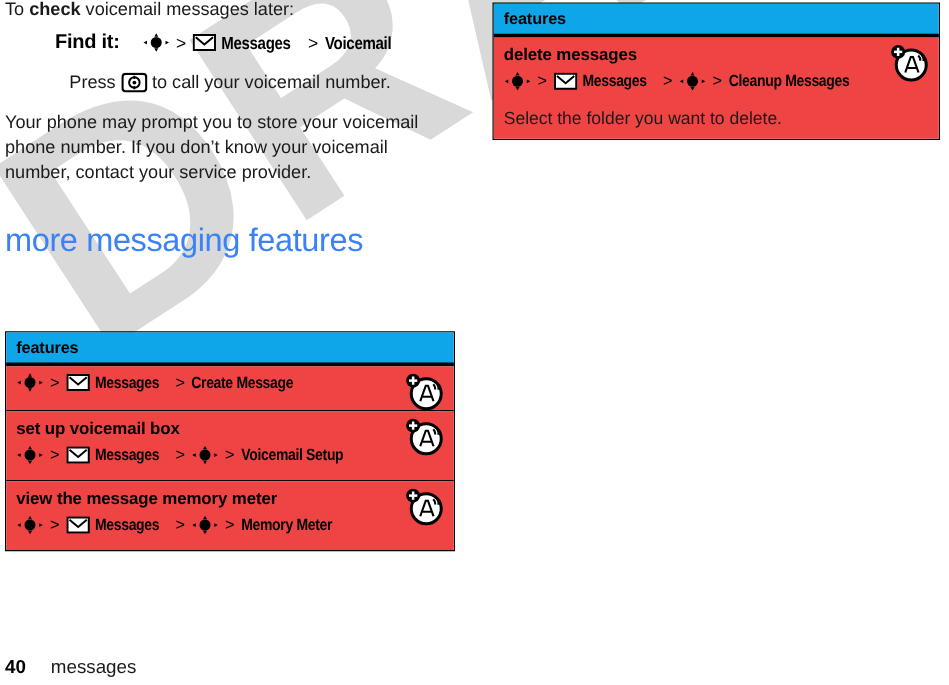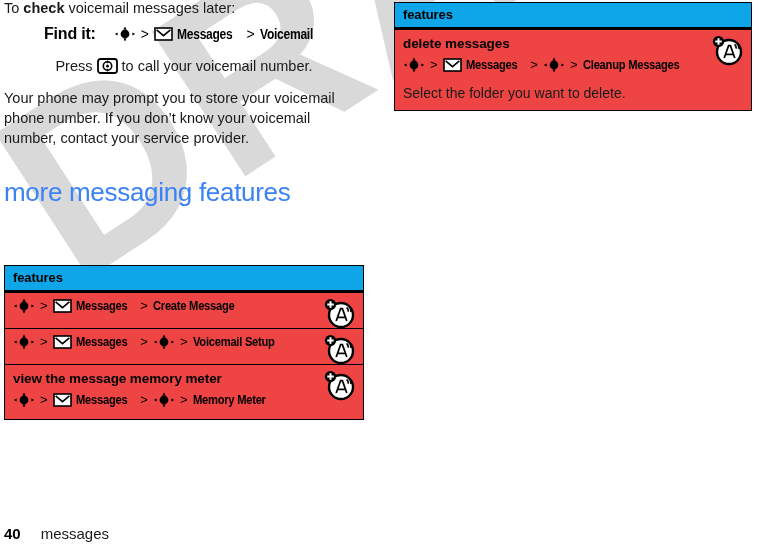--- a/index.html
+++ b/index.html
@@ -293,20 +293,21 @@
             <path d="M24.6 10.4 a5 5 0 0 1 1.6 4.2" fill="none" stroke="#000" stroke-width="1.7"></path>
             <path d="M26.6 8.6 a7.6 7.6 0 0 1 2.2 6.2" fill="none" stroke="#000" stroke-width="1.7"></path>
             <circle cx="8.5" cy="7.5" r="5.6" fill="#000"></circle>
             <rect x="7.5" y="4.2" width="2" height="6.6" fill="#fff"></rect>
             <rect x="5.2" y="6.5" width="6.6" height="2" fill="#fff"></rect>
           </svg>
         </span>
       </div>
 
       <div class="ft-row">
+        <div class="ft-title">set up voicemail box</div>
         <div class="ft-path nav-seq">
           <span class="icon-joy">
             <svg viewBox="0 0 22 16" width="22" height="16" aria-hidden="true">
               <circle cx="11" cy="8" r="4.4" fill="#000"></circle>
               <polygon points="11,0.6 12.6,3.4 9.4,3.4" fill="#000"></polygon>
               <polygon points="11,15.4 12.6,12.6 9.4,12.6" fill="#000"></polygon>
               <polygon points="0.8,8 3.6,6.5 3.6,9.5" fill="#000"></polygon>
               <polygon points="21.2,8 18.4,6.5 18.4,9.5" fill="#000"></polygon>
             </svg>
           </span>

